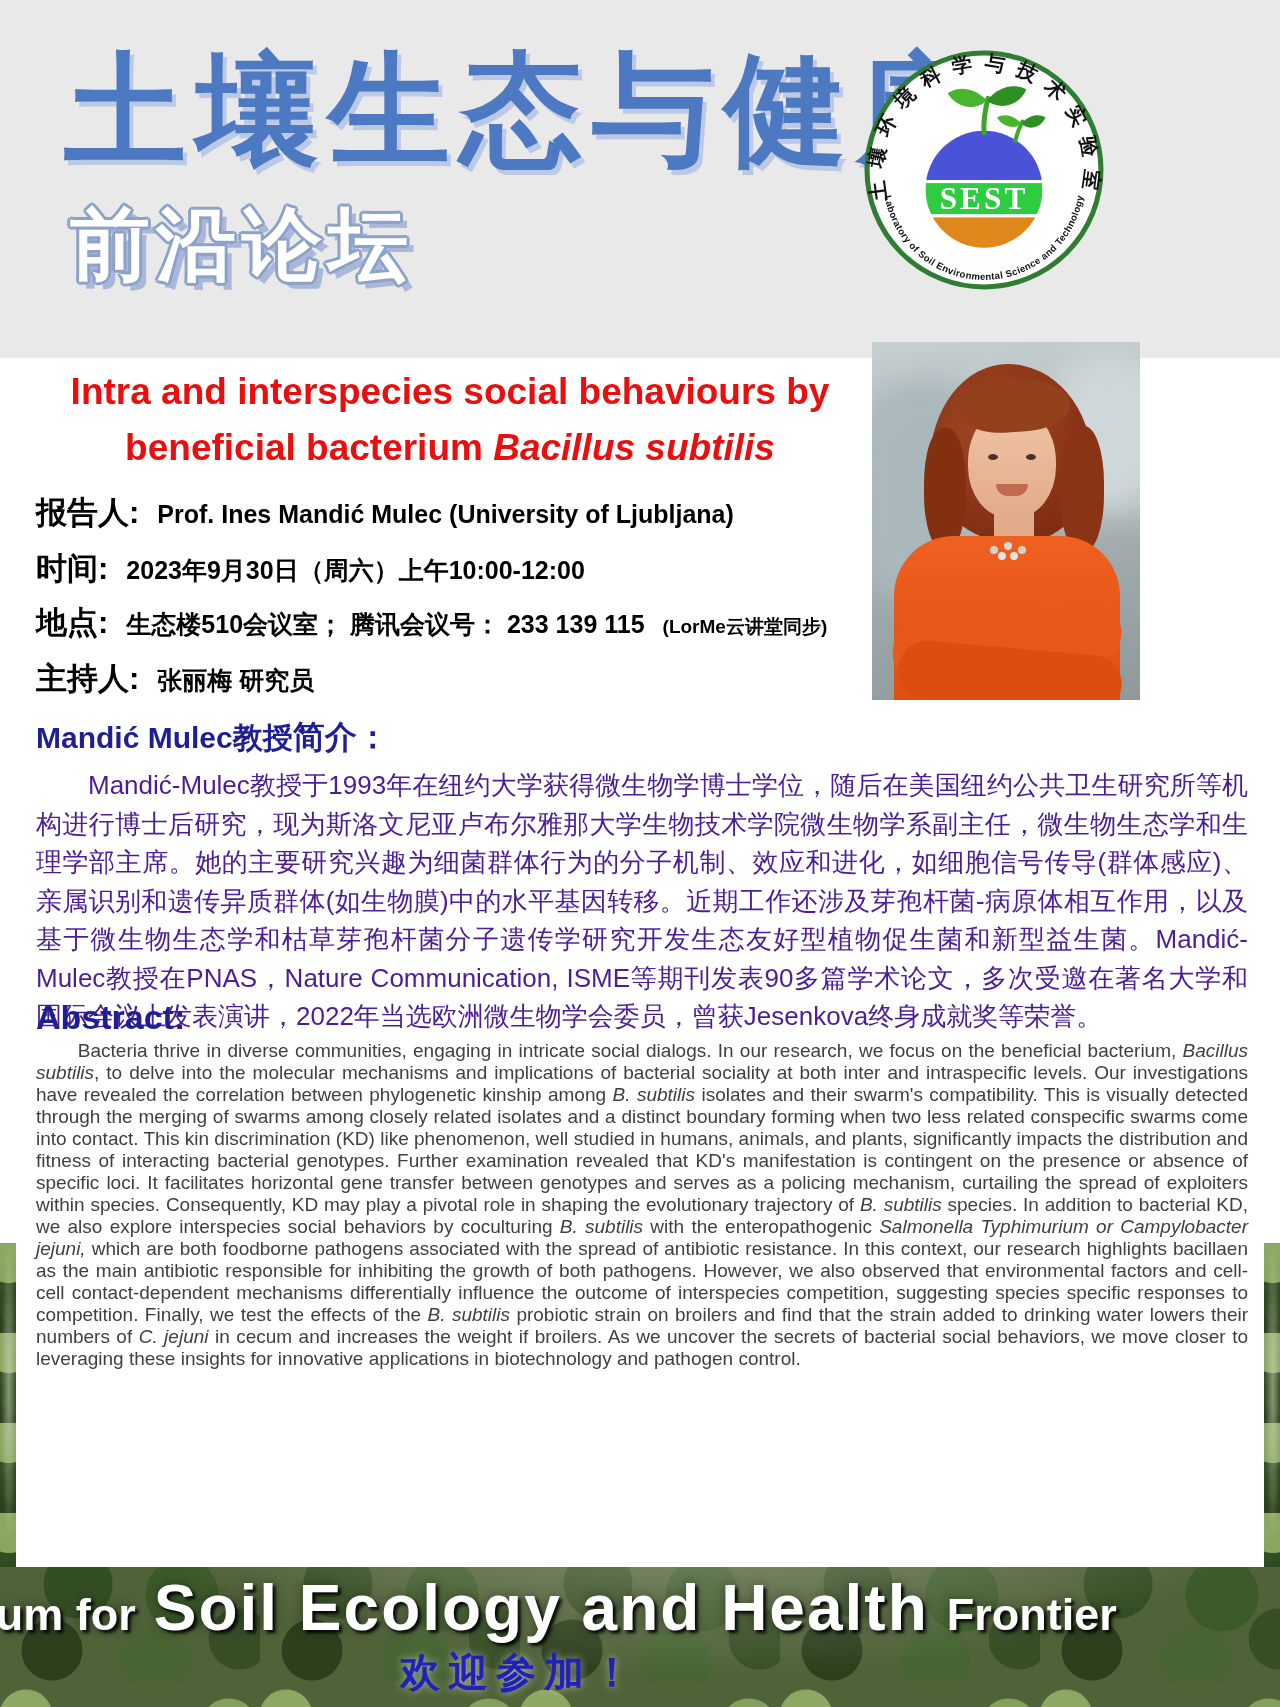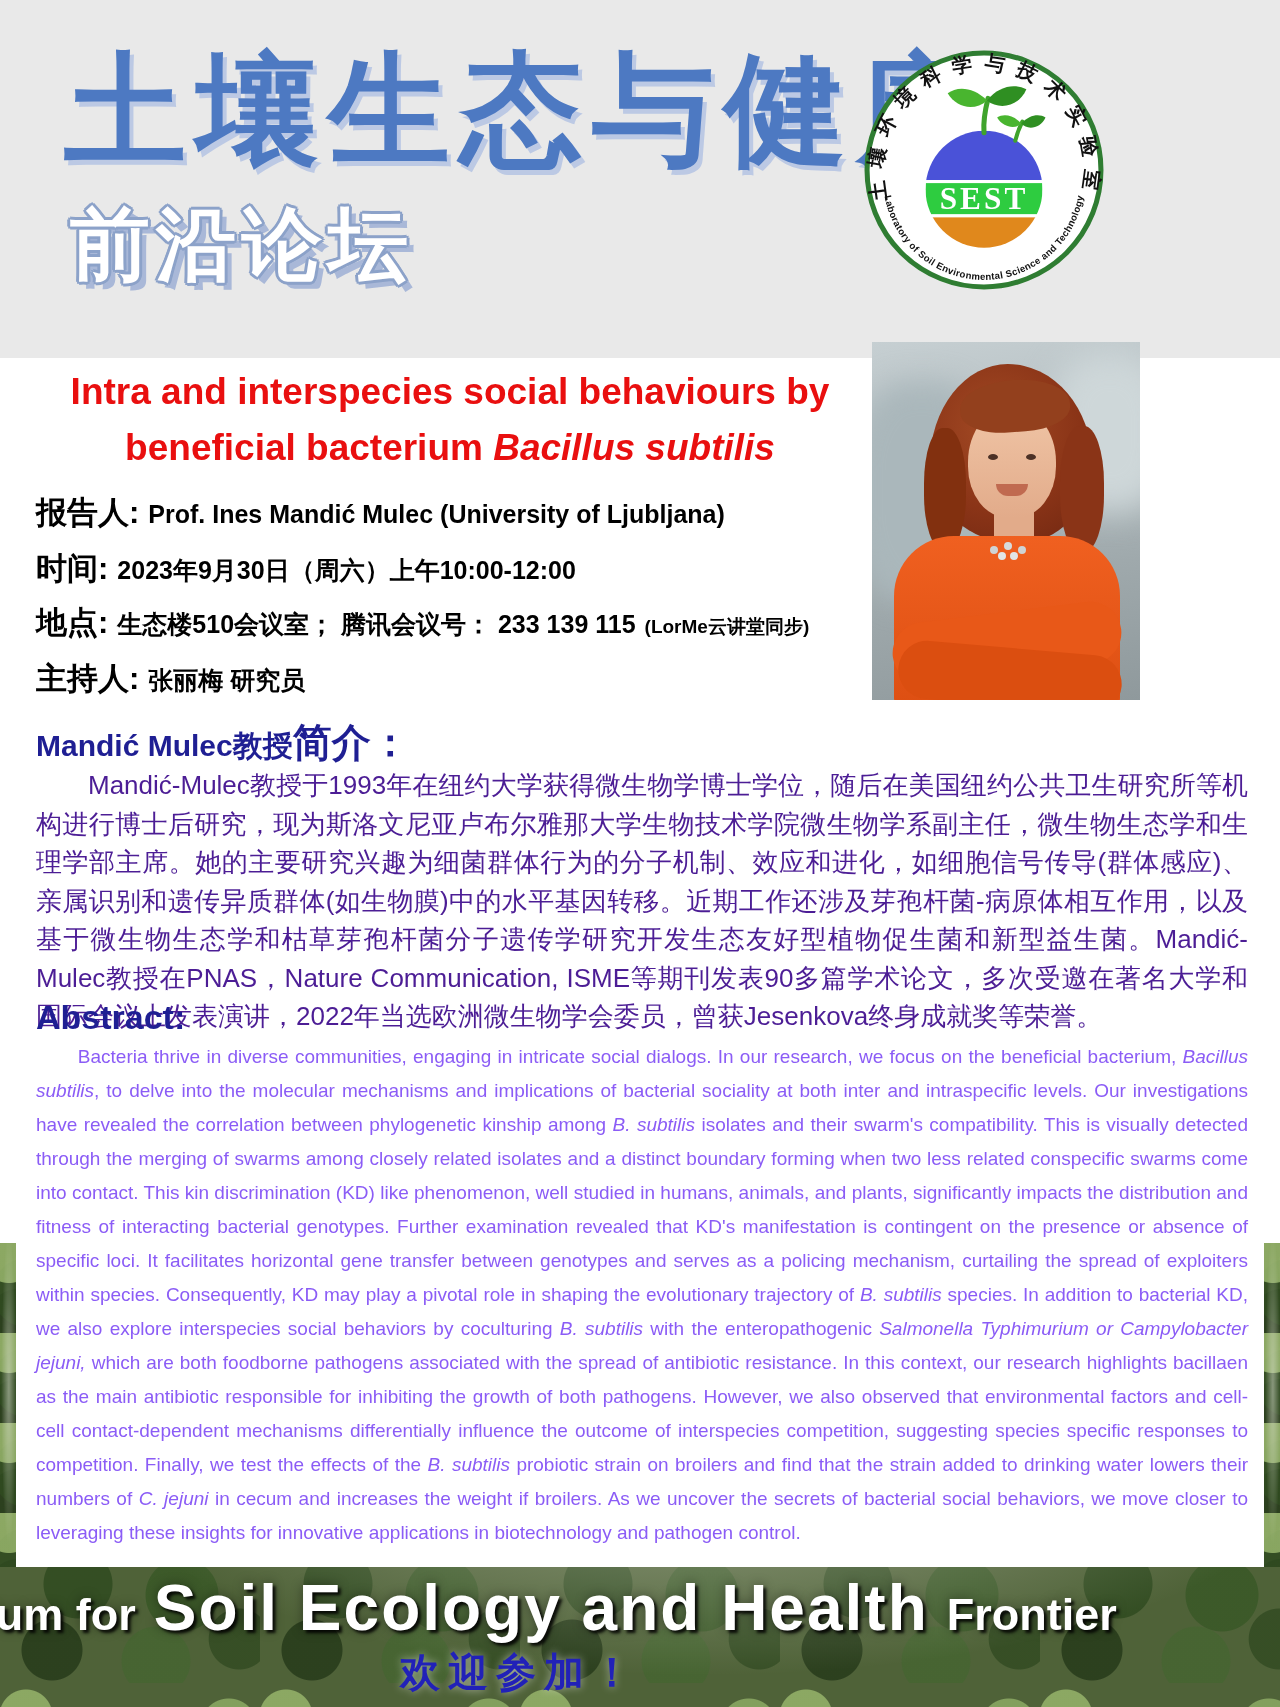--- a/index.html
+++ b/index.html
@@ -19,39 +19,39 @@
                       7px 7px 0 #a9b8d8}
   #date{left:424px;top:222px;font-size:47px;color:#000;font-family:"Liberation Serif",serif;z-index:2}
   #logo{left:862px;top:48px;width:244px;height:244px;z-index:2}
 
   
   #white-panel{left:0;top:358px;width:1280px;height:1209px;background:#fff;z-index:1}
 
   #title-red{left:20px;top:364px;width:860px;text-align:center;font-size:37px;font-weight:bold;
              color:#e90f0f;line-height:56px;z-index:2}
 
-  .inforow{display:flex;align-items:baseline;gap:9px;color:#000;font-weight:bold;white-space:nowrap;z-index:2}
+  .inforow{display:flex;align-items:baseline;gap:18px;color:#000;font-weight:bold;white-space:nowrap;z-index:2}
   .inforow .lab{font-size:31px}
   .inforow .val{font-size:25px}
   .inforow .note{font-size:19px}
   #row-speaker{left:36px;top:492px}
   #row-time{left:36px;top:548px}
   #row-venue{left:36px;top:602px}
   #row-host{left:36px;top:658px}
 
   .sechead{color:#1f1f93;font-weight:bold;z-index:2;white-space:nowrap}
   #bio-heading{left:36px;top:716px}
   #bio-heading .nm{font-size:30px}
-  #bio-heading .sfx{font-size:39px}
+  #bio-heading .sfx{font-size:32px}
   #bio-para{left:36px;top:766px;width:1212px;font-size:26px;line-height:38.5px;text-align:justify;
             text-indent:2em;color:#4c1d95;z-index:2}
 
   #abs-heading{left:36px;top:998px;font-size:34px}
-  #abs-para{left:36px;top:1040px;width:1212px;font-size:19px;line-height:34px;text-align:justify;
-            text-indent:2.2em;color:#8b5cf6;z-index:2}
+  #abs-para{left:36px;top:1040px;width:1212px;font-size:19px;line-height:22px;text-align:justify;
+            text-indent:2.2em;color:#404040;z-index:2}
 
   
   .forest{background-color:#4f6238;
     background-image:
       radial-gradient(circle at 10% 15%, rgba(146,175,104,.90) 0 26px, transparent 27px),
       radial-gradient(circle at 30% 55%, rgba(47,74,32,.85) 0 34px, transparent 35px),
       radial-gradient(circle at 50% 25%, rgba(125,156,90,.80) 0 30px, transparent 31px),
       radial-gradient(circle at 70% 60%, rgba(58,88,40,.90) 0 36px, transparent 37px),
       radial-gradient(circle at 88% 20%, rgba(140,170,100,.85) 0 28px, transparent 29px),
       radial-gradient(circle at 20% 85%, rgba(40,60,28,.90) 0 30px, transparent 31px),

